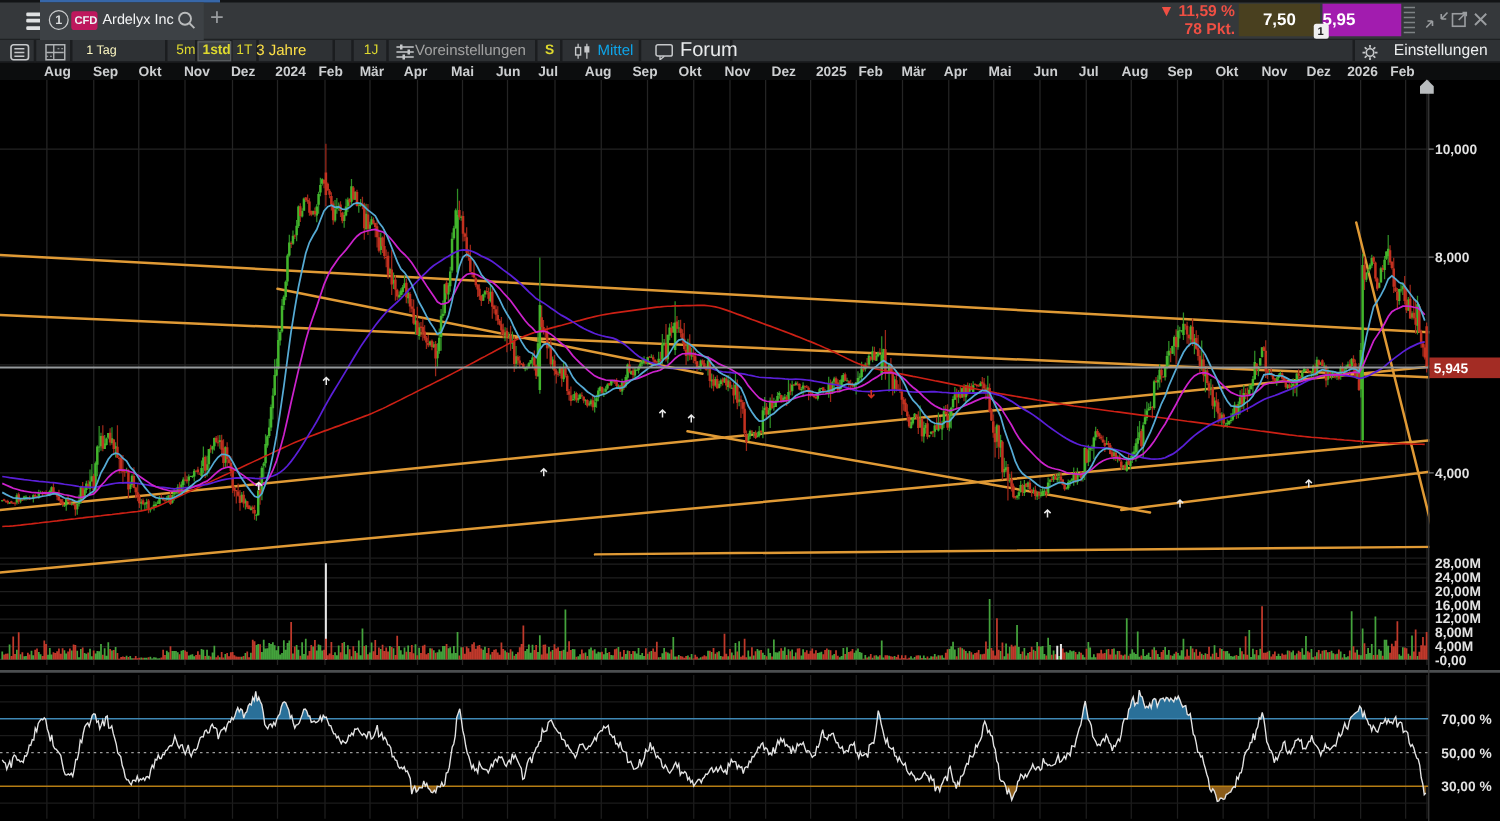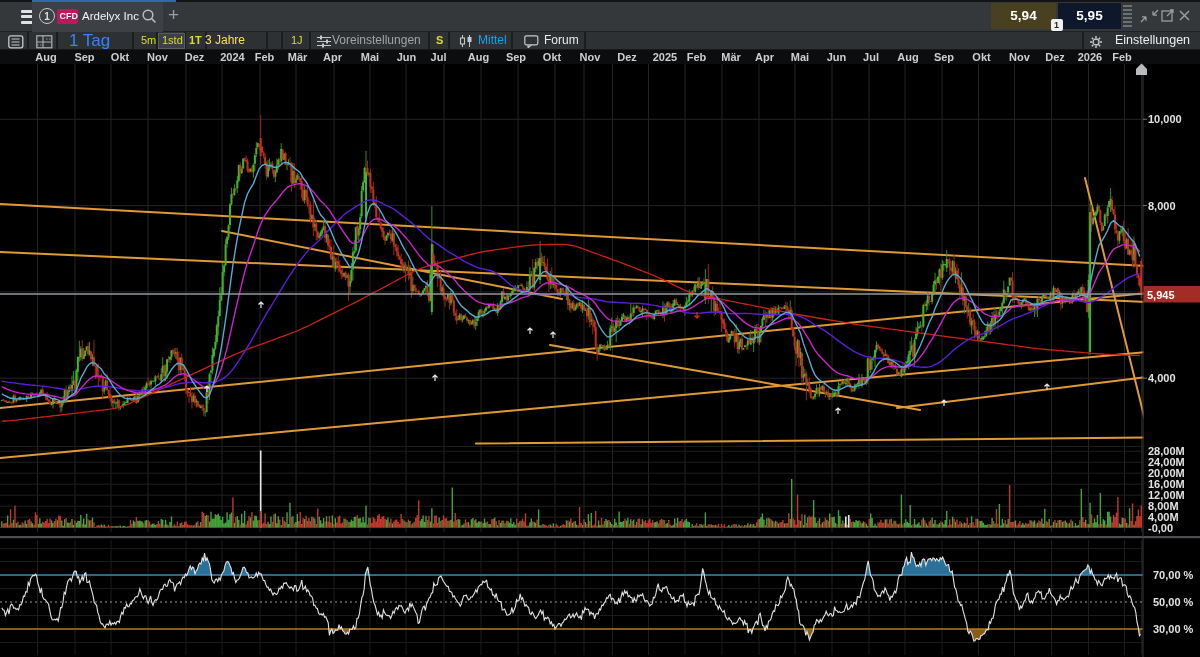--- a/index.html
+++ b/index.html
@@ -106,22 +106,23 @@
       <div style="position:absolute;left:21px;top:20.5px;width:17px;height:3px;background:#dfe1e2;border-radius:1px"></div>
       <div style="position:absolute;left:32px;top:2px;width:131px;height:30px;background:#3d4145"></div>
       <div style="position:absolute;left:39px;top:8px;width:16px;height:16px;border:1.5px solid #c9cbcc;border-radius:50%;color:#dcdedf;font-size:10px;font-weight:bold;text-align:center;line-height:15px">1</div>
       <div style="position:absolute;left:57px;top:8.5px;width:21px;height:15px;background:#be185d;border-radius:2.5px;color:#eef4f6;font-size:9px;font-weight:bold;text-align:right;line-height:15px">CFD</div>
       <div style="position:absolute;left:82px;top:10px;color:#f2f3f4;font-size:11.5px;white-space:nowrap">Ardelyx Inc</div>
       <svg style="position:absolute;left:141px;top:8px" width="17" height="17">
         <circle cx="7" cy="7" r="4.8" fill="none" stroke="#b9bbbc" stroke-width="1.5"></circle>
         <path d="M10.6 10.6L14.5 14.5" stroke="#b9bbbc" stroke-width="1.5"></path>
       </svg>
       <div style="position:absolute;left:168px;top:4px;color:#9a9da0;font-size:19px;font-weight:400">+</div>
-      <div style="position:absolute;left:991px;top:3px;width:65px;height:26px;background:#49401f;color:#fff;font-size:13.5px;font-weight:bold;text-align:center;line-height:26px">5,94</div>
-      <div style="position:absolute;left:1058px;top:3px;width:63px;height:26px;background:#0f172a;color:#fff;font-size:13.5px;font-weight:bold;text-align:center;line-height:26px">5,95</div>
+      <div style="position:absolute;left:848px;top:2px;width:140px;text-align:right;color:#ef4f43;font-size:12.5px;font-weight:bold;line-height:14px">▼ 11,59 %<br>78 Pkt.</div>
+      <div style="position:absolute;left:991px;top:3px;width:65px;height:26px;background:#49401f;color:#fff;font-size:13.5px;font-weight:bold;text-align:center;line-height:26px">7,50</div>
+      <div style="position:absolute;left:1058px;top:3px;width:63px;height:26px;background:#a21caf;color:#fff;font-size:13.5px;font-weight:bold;line-height:26px">5,95</div>
       <div style="position:absolute;left:1050.5px;top:19px;width:12px;height:12px;background:#f0f0f0;border-radius:2px;color:#222;font-size:9px;font-weight:bold;text-align:center;line-height:12px">1</div>
       <svg style="position:absolute;left:1122px;top:2px" width="75" height="28">
         <path d="M1 4h9M1 8h9M1 12h9M1 16h9M1 20h9M1 24h9" stroke="#7e8285" stroke-width="1.3"></path>
         <path d="M19 20l5-5.2M24 14.8v4M24 14.8h-4M36 8l-5 5.2M31 13.2v-4M31 13.2h4" stroke="#9a9da0" stroke-width="1.3" fill="none" transform="translate(0,0)"></path>
         <rect x="40" y="9" width="10" height="10" fill="none" stroke="#9a9da0" stroke-width="1.3"></rect>
         <path d="M45 14l6-6M48 8h3v3" stroke="#9a9da0" stroke-width="1.3" fill="none"></path>
         <path d="M58 9l9 9M67 9l-9 9" stroke="#9a9da0" stroke-width="1.5"></path>
       </svg>
     </div>
     <div style="position:absolute;left:0;top:32px;width:1200px;height:18px;background:#2e3134;border-bottom:1px solid #17191b">
@@ -141,44 +142,44 @@
       <div style="position:absolute;left:1082px;top:0;width:1.5px;height:18px;background:#1b1d1f"></div>
       <svg style="position:absolute;left:8px;top:2.5px" width="17" height="14">
         <rect x="0.8" y="0.8" width="14" height="12" rx="2" fill="none" stroke="#c6c8ca" stroke-width="1.3"></rect>
         <path d="M3.5 4h8M3.5 7h8M3.5 10h8" stroke="#c6c8ca" stroke-width="1.1"></path>
       </svg>
       <svg style="position:absolute;left:36px;top:2.5px" width="18" height="14">
         <rect x="0.8" y="0.8" width="15" height="12" fill="none" stroke="#b0b3b5" stroke-width="1.2"></rect>
         <path d="M7 1v12M1 7h14" stroke="#b0b3b5" stroke-width="1.1"></path>
         <path d="M1 10h6M10 4h5" stroke="#b0b3b5" stroke-width="0.8" stroke-dasharray="1.5,1.5"></path>
       </svg>
-      <div style="position:absolute;left:69px;top:0;height:18px;line-height:17px;color:#3b82f6;font-size:17px;white-space:nowrap">1 Tag</div>
+      <div style="position:absolute;left:69px;top:0;height:18px;line-height:17px;color:#fef9c3;font-size:10px;white-space:nowrap">1 Tag</div>
       <div style="position:absolute;left:141px;top:0;height:18px;line-height:17px;color:#ded92e;font-size:11px;font-weight:normal;white-space:nowrap">5m</div>
       <div style="position:absolute;left:157.5px;top:0.5px;width:27px;height:16px;background:#3c4043;border:1px solid #595d60"></div>
-      <div style="position:absolute;left:162px;top:0;height:18px;line-height:17px;color:#ded92e;font-size:11px;font-weight:normal;white-space:nowrap">1std</div>
-      <div style="position:absolute;left:189px;top:0;height:18px;line-height:17px;color:#ded92e;font-size:11px;font-weight:bold;white-space:nowrap">1T</div>
+      <div style="position:absolute;left:162px;top:0;height:18px;line-height:17px;color:#ded92e;font-size:11px;font-weight:bold;white-space:nowrap">1std</div>
+      <div style="position:absolute;left:189px;top:0;height:18px;line-height:17px;color:#ded92e;font-size:11px;font-weight:normal;white-space:nowrap">1T</div>
       <div style="position:absolute;left:205px;top:0;height:18px;line-height:17px;color:#fde047;font-size:12px;white-space:nowrap">3 Jahre</div>
       <div style="position:absolute;left:291px;top:0;height:18px;line-height:17px;color:#ded92e;font-size:11px;font-weight:normal;white-space:nowrap">1J</div>
       <svg style="position:absolute;left:317px;top:3px" width="15" height="13">
         <path d="M0 2.5h14M0 6.5h14M0 10.5h14" stroke="#c6c8ca" stroke-width="1.2"></path>
         <path d="M4 0.5v4M10 4.5v4M6 8.5v4" stroke="#c6c8ca" stroke-width="2"></path>
       </svg>
       <div style="position:absolute;left:332px;top:0;height:18px;line-height:17px;color:#a3a3a3;font-size:12px;white-space:nowrap">Voreinstellungen</div>
       <div style="position:absolute;left:436px;top:0;height:18px;line-height:17px;color:#ded92e;font-size:11px;font-weight:bold;white-space:nowrap">S</div>
       <svg style="position:absolute;left:459px;top:2px" width="14" height="14">
         <path d="M3.5 1v12M10.5 1v12" stroke="#c6c8ca" stroke-width="1"></path>
         <rect x="1.5" y="4" width="4" height="6" fill="#2e3134" stroke="#c6c8ca" stroke-width="1.1"></rect>
         <rect x="8.5" y="3" width="4" height="5" fill="#c6c8ca"></rect>
       </svg>
       <div style="position:absolute;left:478px;top:0;height:18px;line-height:17px;color:#0ea5e9;font-size:12px;white-space:nowrap">Mittel</div>
       <svg style="position:absolute;left:524px;top:3px" width="15" height="13">
         <rect x="0.8" y="0.8" width="13" height="9" rx="1.5" fill="none" stroke="#c6c8ca" stroke-width="1.2"></rect>
         <path d="M4 10l0 2.8L7.5 10" fill="none" stroke="#c6c8ca" stroke-width="1.1"></path>
       </svg>
-      <div style="position:absolute;left:544px;top:0;height:18px;line-height:17px;color:#e8eaeb;font-size:12px;white-space:nowrap">Forum</div>
+      <div style="position:absolute;left:544px;top:0;height:18px;line-height:17px;color:#e8eaeb;font-size:16px;white-space:nowrap">Forum</div>
       <svg style="position:absolute;left:1089px;top:2.5px" width="15" height="14">
         <circle cx="7" cy="7" r="3" fill="none" stroke="#c6c8ca" stroke-width="1.3"></circle>
         <g stroke="#c6c8ca" stroke-width="1.4">
           <path d="M7 1v2.2M7 10.8V13M1 7h2.2M10.8 7H13M2.8 2.8l1.5 1.5M9.7 9.7l1.5 1.5M11.2 2.8L9.7 4.3M4.3 9.7l-1.5 1.5"></path>
         </g>
       </svg>
       <div style="position:absolute;left:1115px;top:0;height:18px;line-height:17px;color:#eceeef;font-size:12.5px;white-space:nowrap">Einstellungen</div>
     </div>
 </div>
 </body></html>

